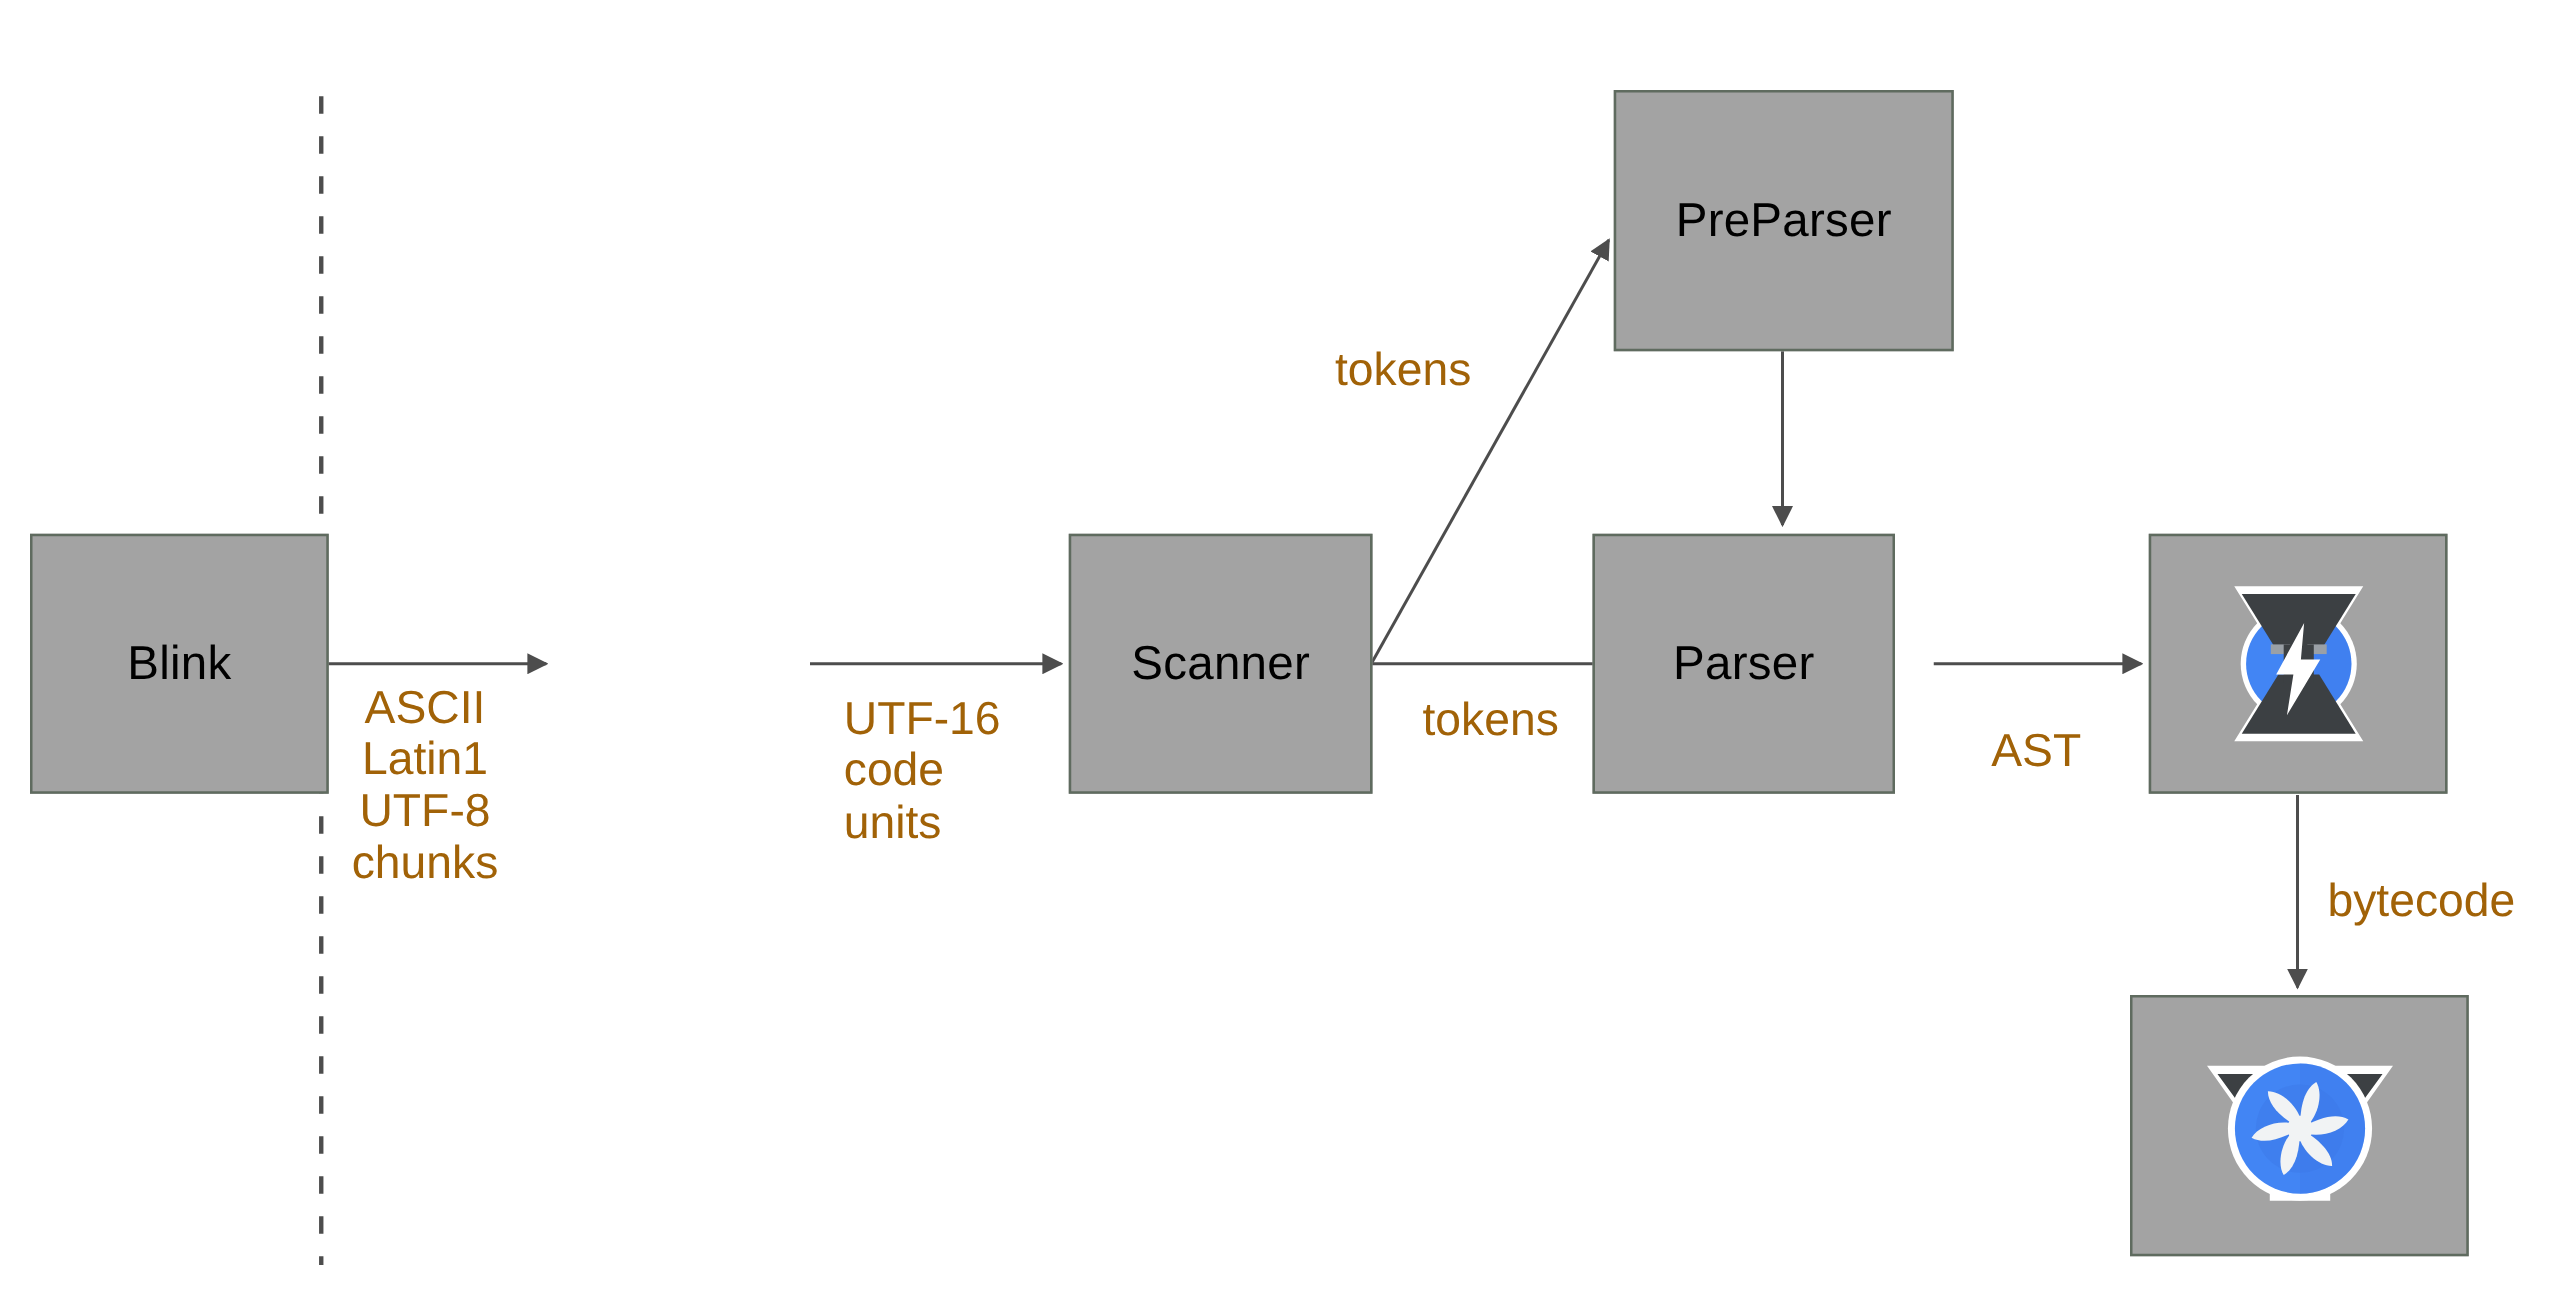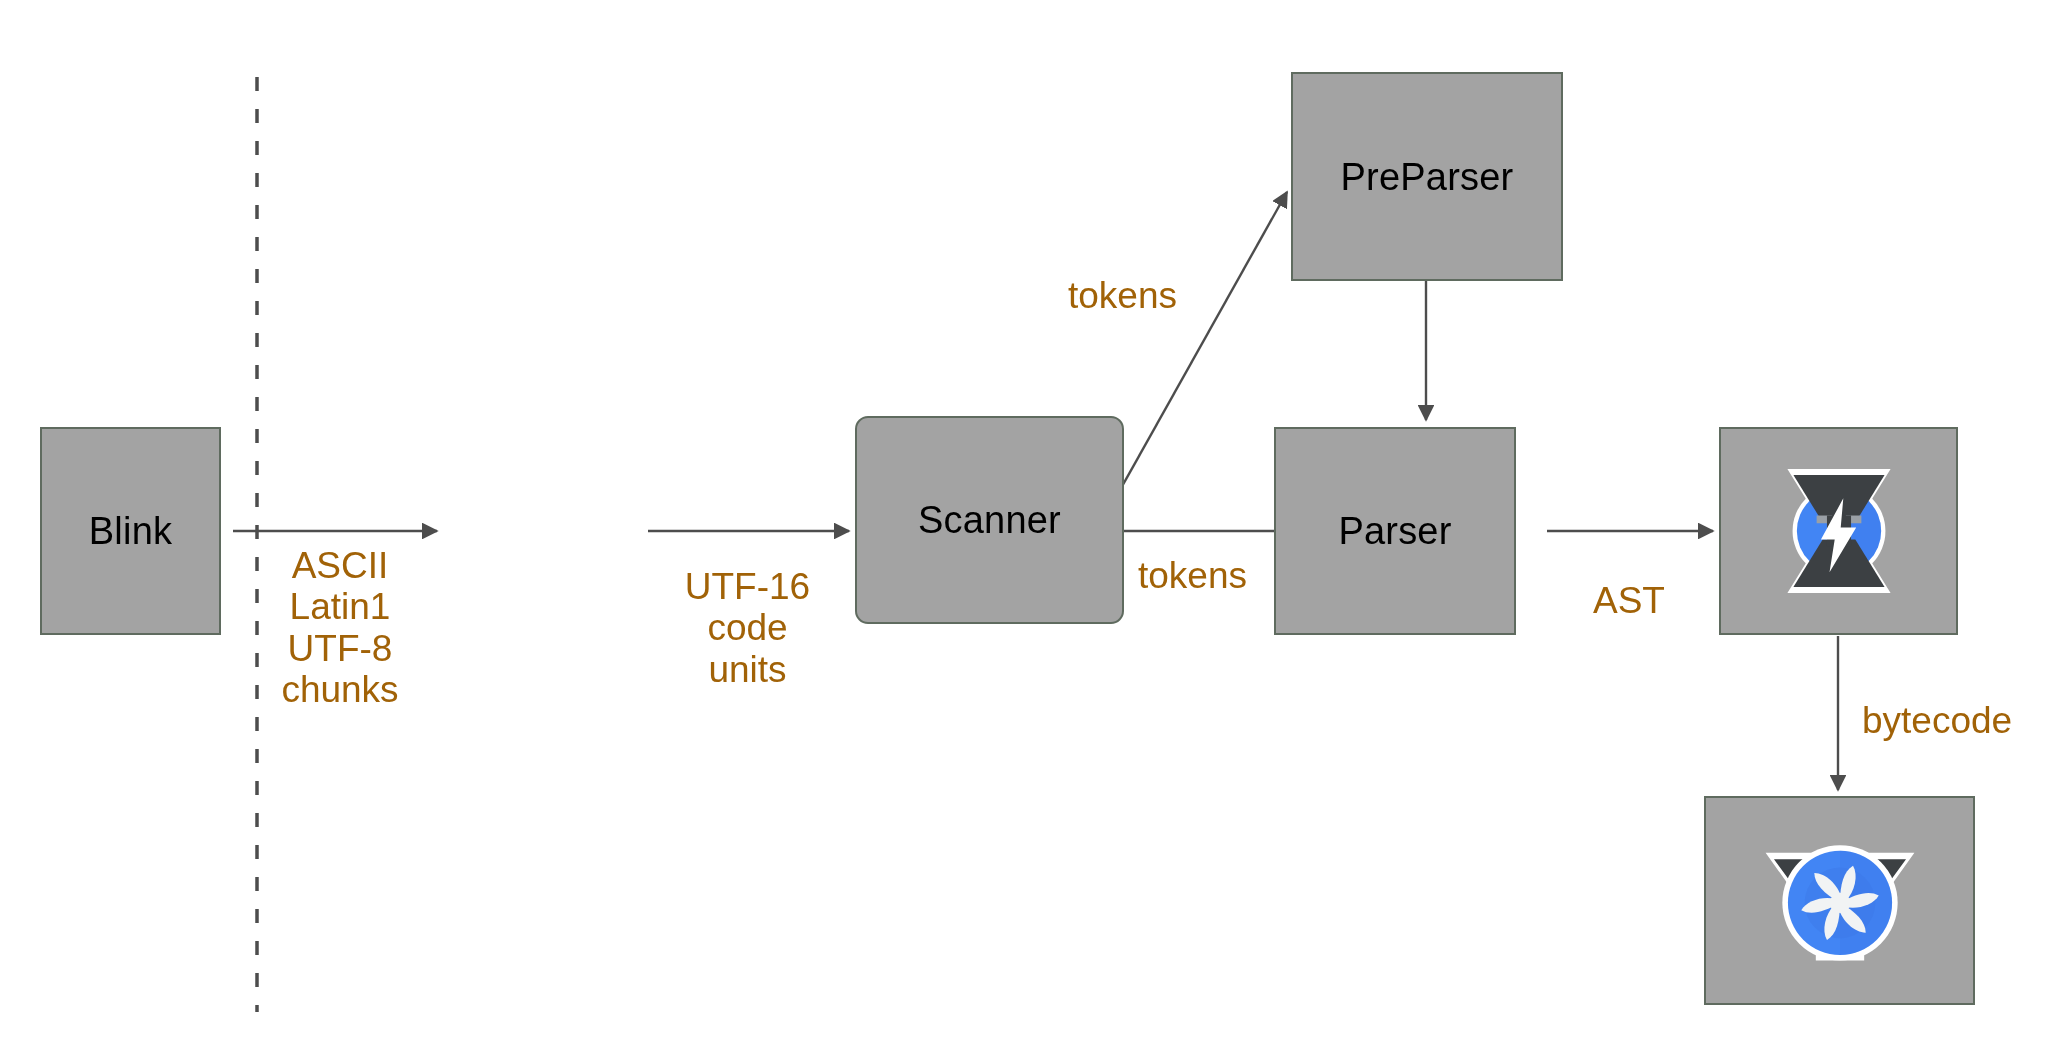--- a/index.html
+++ b/index.html
@@ -81,26 +81,26 @@
 
     <line x1="1097" y1="531" x2="1299" y2="531" stroke="#4d4d4d" stroke-width="2.4" marker-end="url(#arrow)"></line>
 
     <line x1="1426" y1="281" x2="1426" y2="420" stroke="#4d4d4d" stroke-width="2.4" marker-end="url(#arrow)"></line>
 
     <line x1="1547" y1="531" x2="1713" y2="531" stroke="#4d4d4d" stroke-width="2.4" marker-end="url(#arrow)"></line>
 
     <line x1="1838" y1="636" x2="1838" y2="790" stroke="#4d4d4d" stroke-width="2.4" marker-end="url(#arrow)"></line>
   </svg>
 
-  <div class="node" style="left:40px; top:427px; width:181px; height:208px;">
+  <div class="node" style="left:24px; top:427px; width:239px; height:208px;">
     <span class="node-label">Blink</span>
   </div>
 
 
-  <div class="node" style="left:855px; top:416px; width:269px; height:208px;border-radius:13px;">
+  <div class="node" style="left:855px; top:427px; width:243px; height:208px;">
     <span class="node-label">Scanner</span>
   </div>
 
   <div class="node" style="left:1291px; top:72px; width:272px; height:209px;">
     <span class="node-label">PreParser</span>
   </div>
 
   <div class="node" style="left:1274px; top:427px; width:242px; height:208px;">
     <span class="node-label">Parser</span>
   </div>
@@ -173,21 +173,21 @@
     </span>
   </div>
 
   <div class="edge-label multi" style="left:265px; top:545px; width:150px; text-align:center;">
     <div>ASCII</div>
     <div>Latin1</div>
     <div>UTF-8</div>
     <div>chunks</div>
   </div>
 
-  <div class="edge-label multi" style="left:675px; top:566px; width:145px; text-align:center;">
+  <div class="edge-label multi" style="left:675px; top:554px; width:145px; text-align:left;">
     <div>UTF-16</div>
     <div>code</div>
     <div>units</div>
   </div>
 
   <div class="edge-label" style="left:1068px; top:275px;">tokens</div>
 
   <div class="edge-label" style="left:1138px; top:555px;">tokens</div>
 
   <div class="edge-label" style="left:1593px; top:580px;">AST</div>

